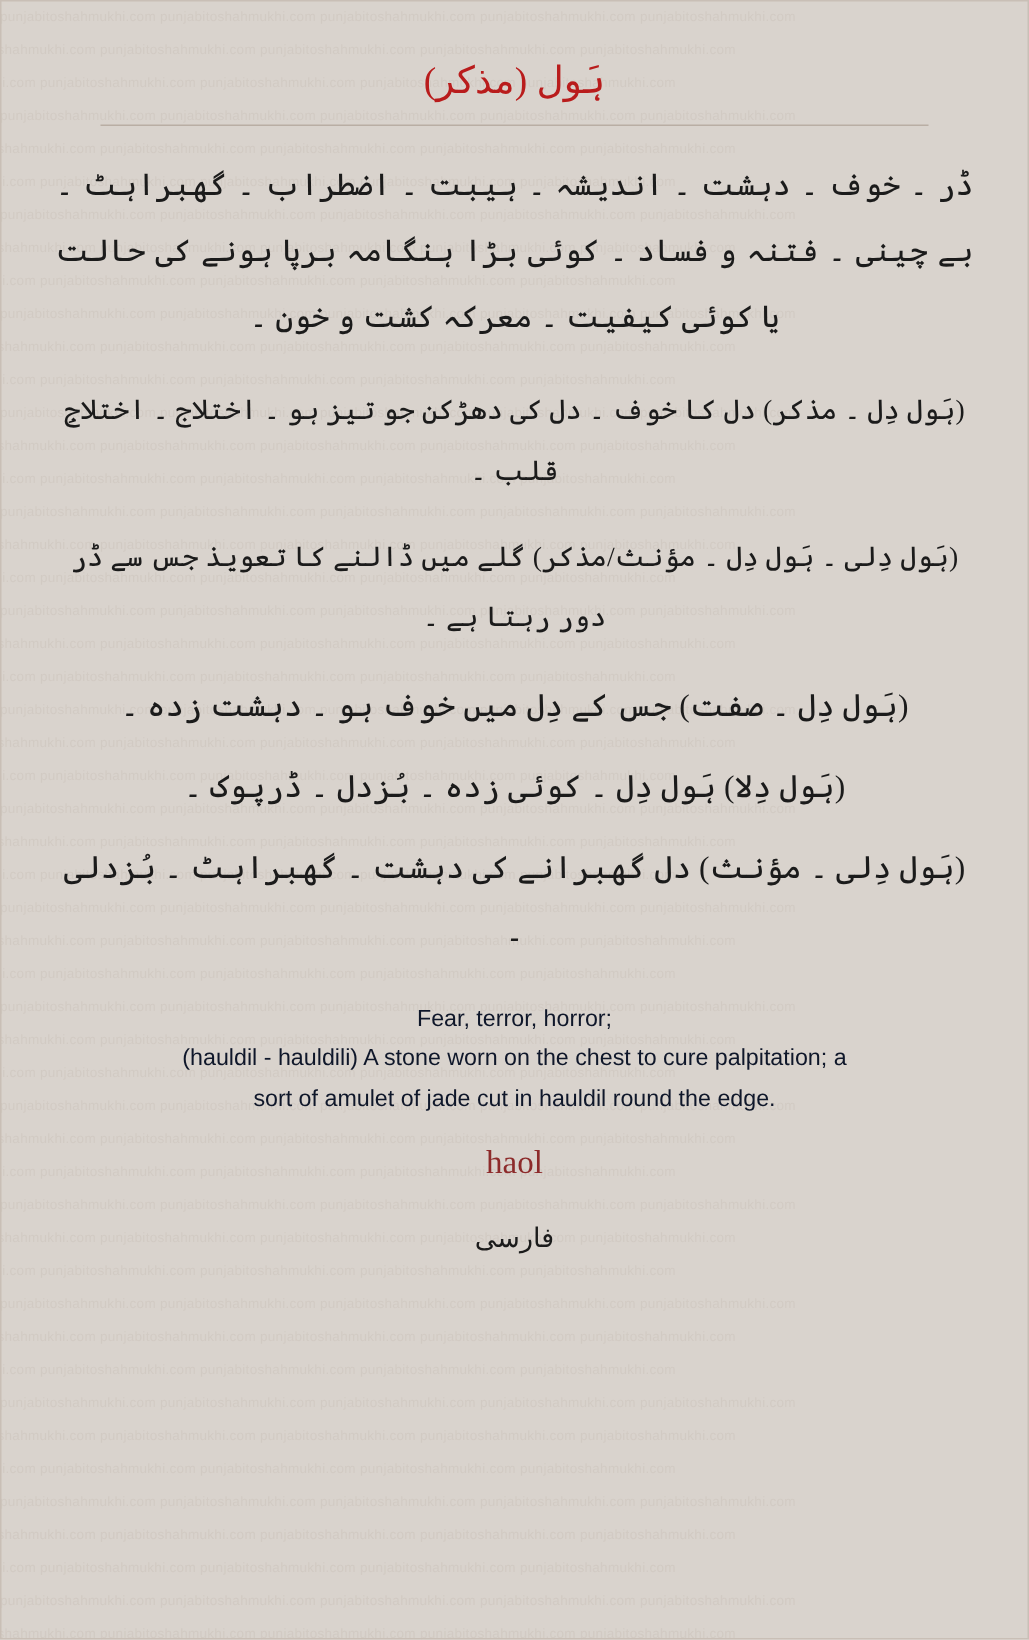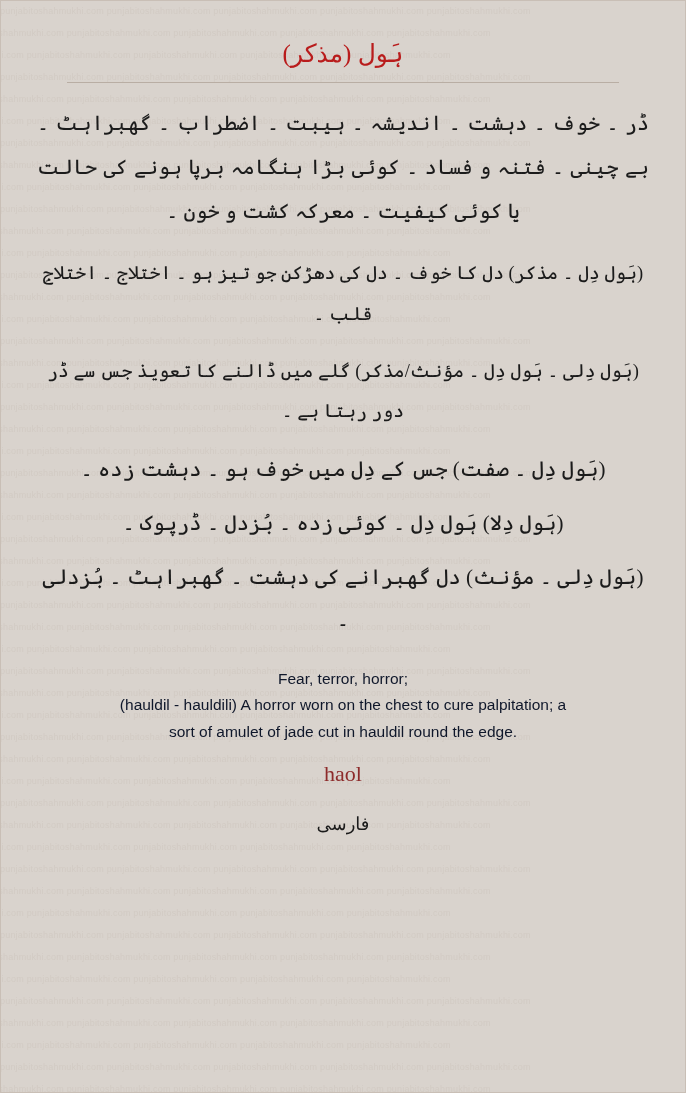--- a/index.html
+++ b/index.html
@@ -185,21 +185,21 @@
   <div class="urdu-block sub">(ہَول دِلی ۔ ہَول دِل ۔ مؤنث/مذکر)   گلے میں ڈالنے کا تعویذ جس سے ڈر دور رہتا ہے ۔</div>
 
   <div class="urdu-block sub-short">(ہَول دِل ۔ صفت)   جس کے دِل میں خوف ہو ۔ دہشت زدہ ۔</div>
 
   <div class="urdu-block sub-short">(ہَول دِلا)   ہَول دِل ۔ کوئی زدہ ۔ بُزدل ۔ ڈرپوک ۔</div>
 
   <div class="urdu-block sub-short">(ہَول دِلی ۔ مؤنث)   دل گھبرانے کی دہشت ۔ گھبراہٹ ۔ بُزدلی ۔</div>
 
   <div class="english-block">
     <span class="line">Fear, terror, horror;</span>
-    <span class="line">(hauldil - hauldili)  A horror worn on the chest to cure palpitation; a</span>
+    <span class="line">(hauldil - hauldili)  A stone worn on the chest to cure palpitation; a</span>
     <span class="line">sort of amulet of jade cut in hauldil round the edge.</span>
   </div>
 
   <div class="romanized">haol</div>
 
   <div class="origin">فارسی</div>
 
 </div>
 
 </body></html>

